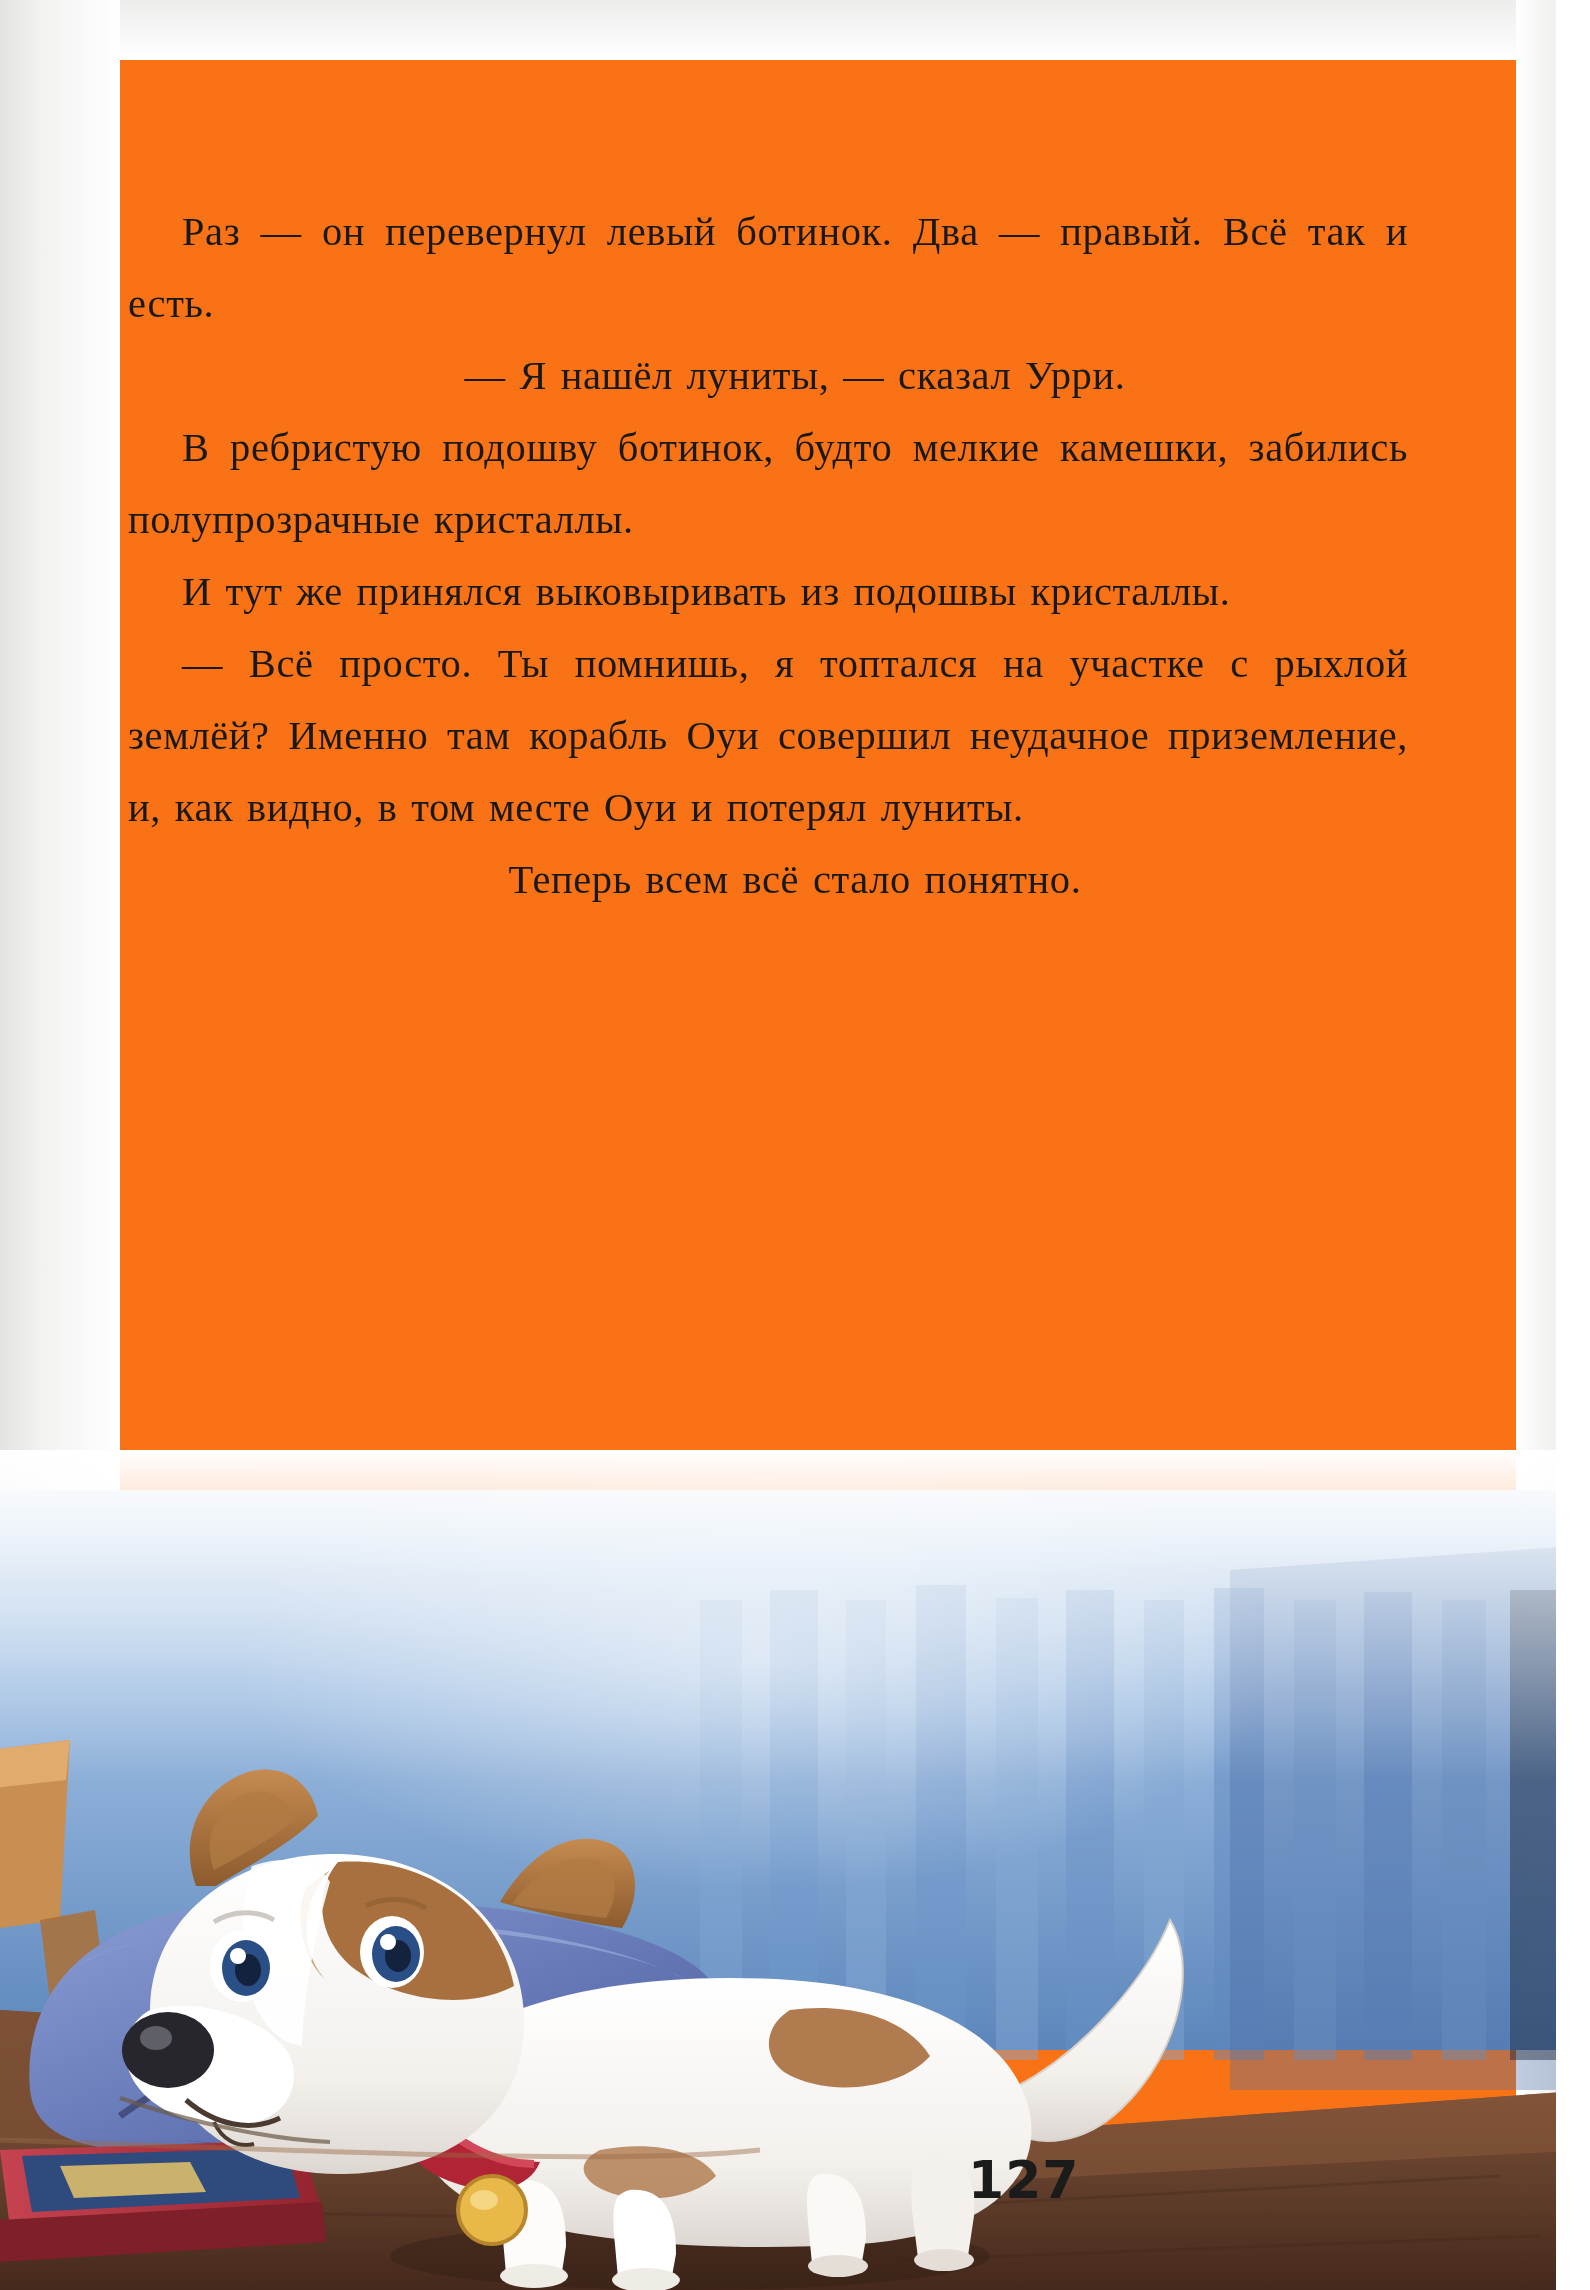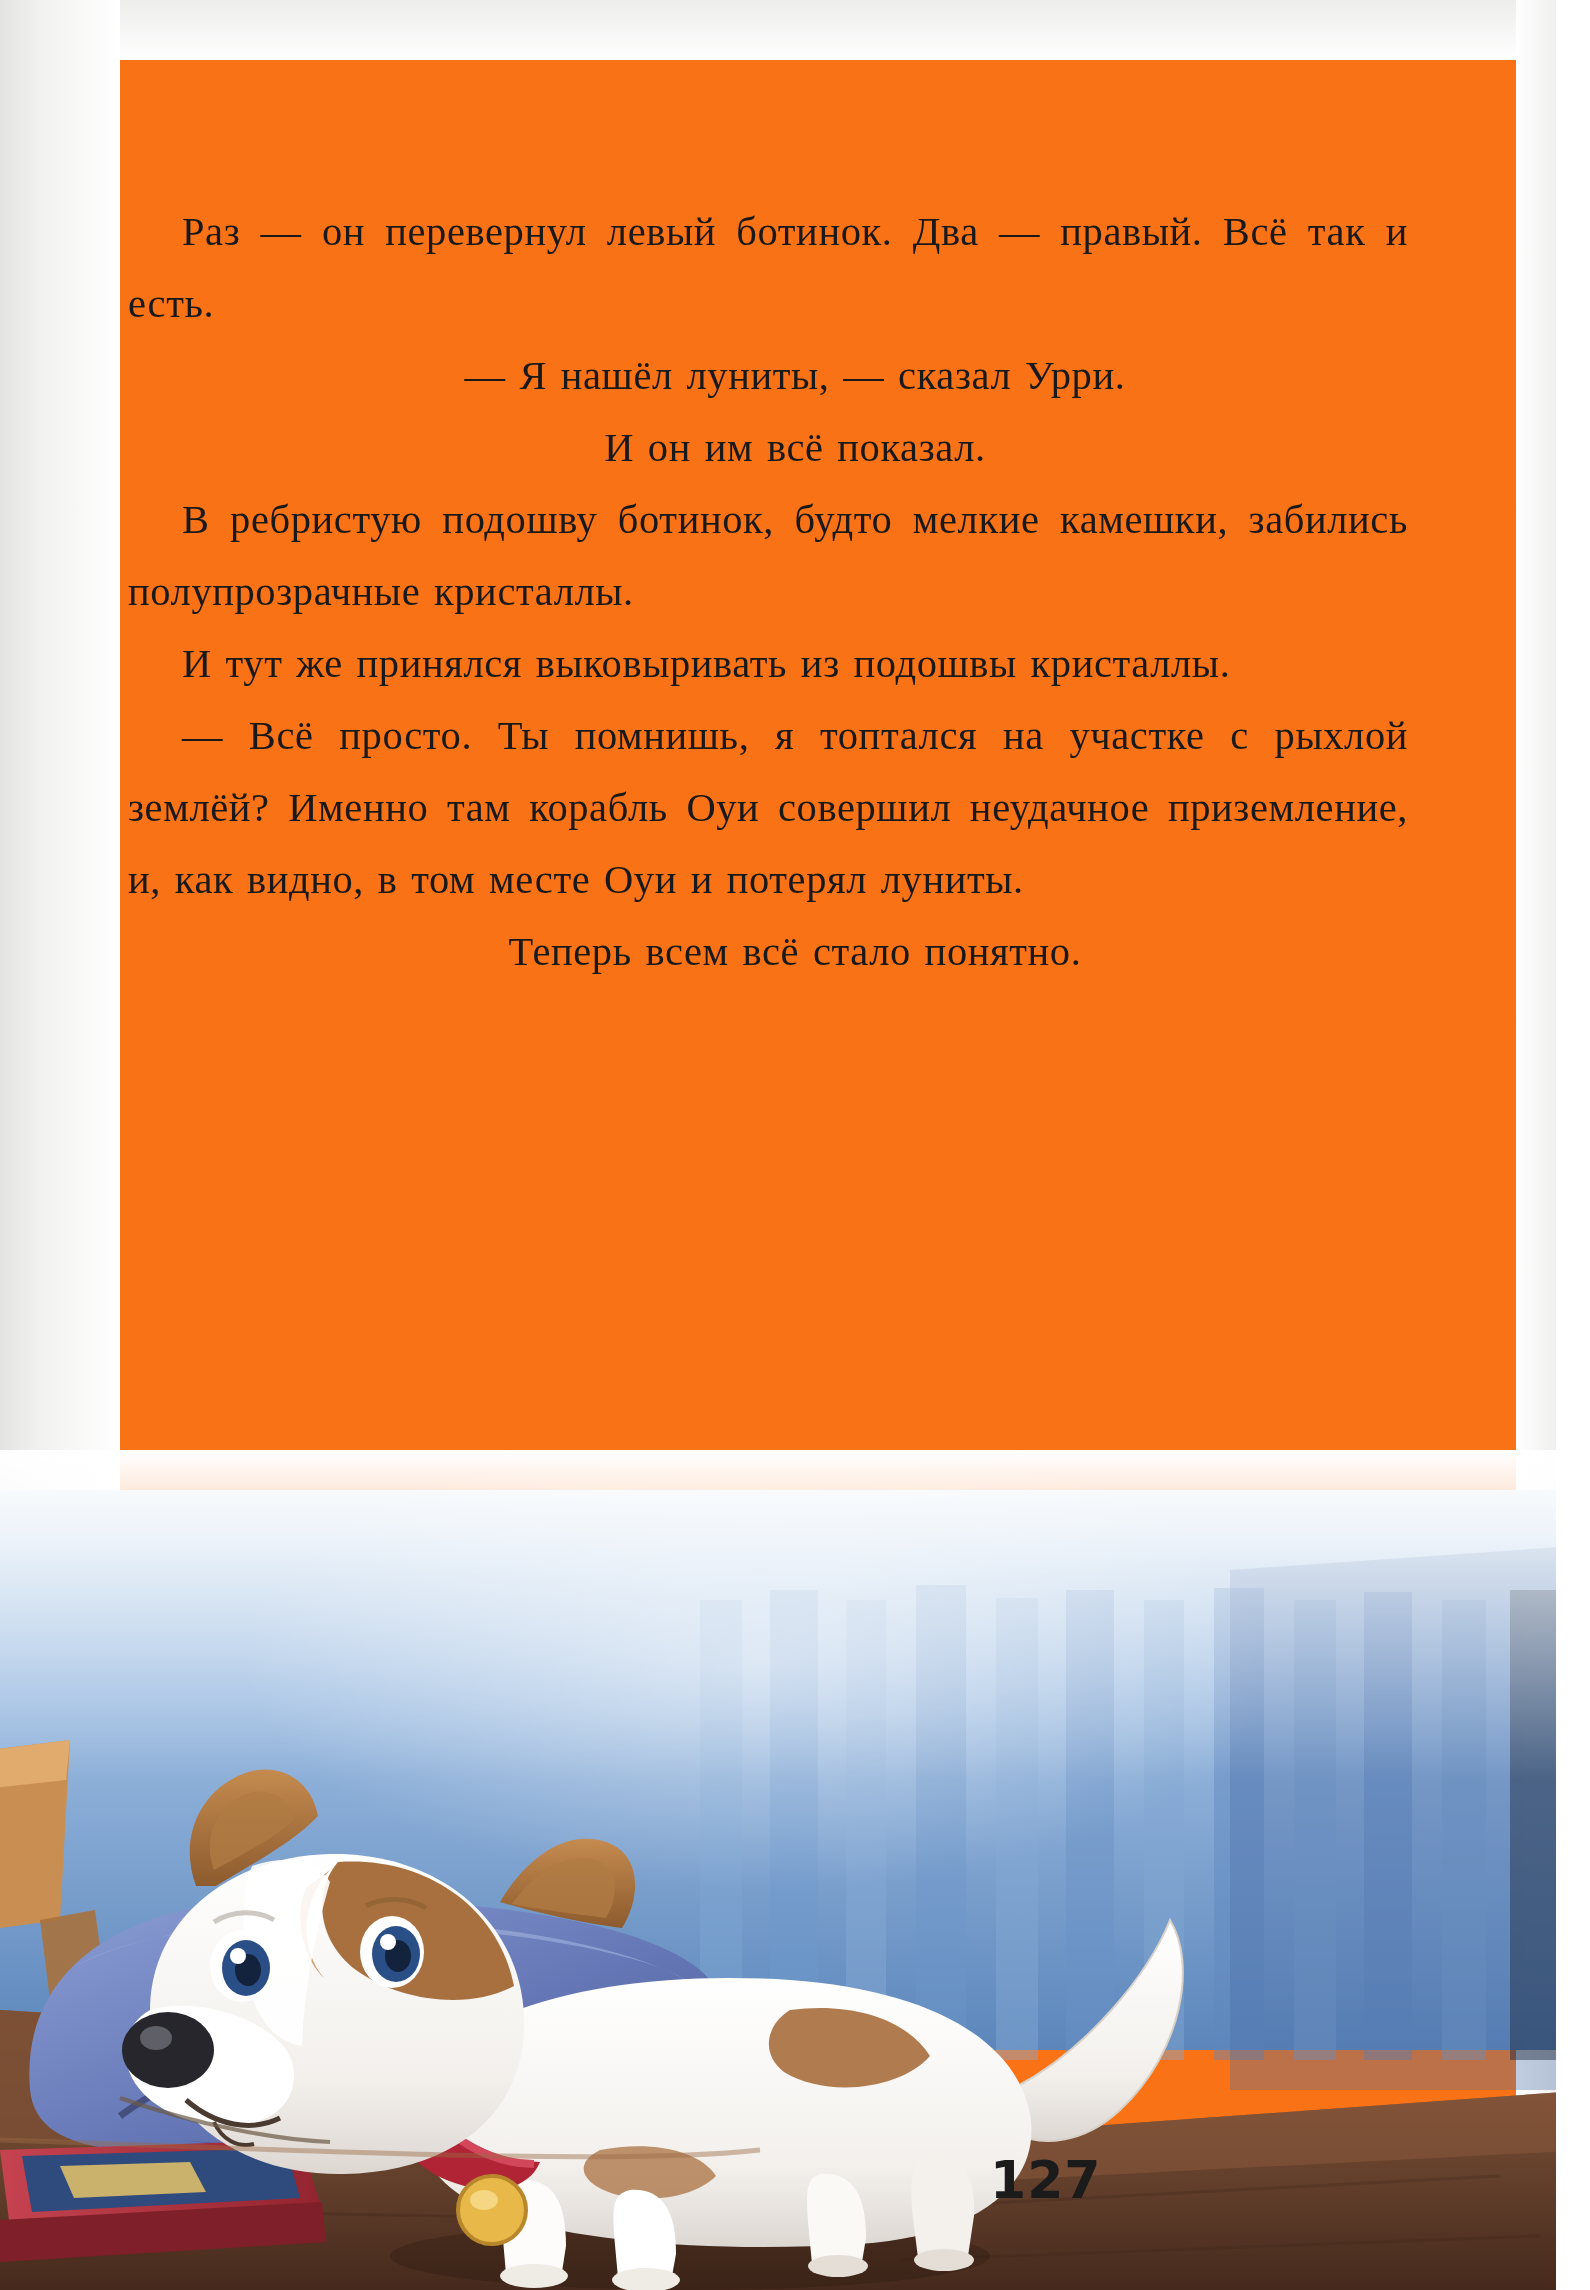--- a/index.html
+++ b/index.html
@@ -71,42 +71,41 @@
     bottom: 0;
     width: 1590px;
     height: 840px;
     overflow: hidden;
   }
   .illustration svg { display: block; }
 
   
   .page-number {
     position: absolute;
-    left: 990px;
+    left: 968px;
     top: 2150px;
     font-family: "DejaVu Sans", sans-serif;
     font-weight: 700;
     font-size: 52px;
     color: #1b1b1b;
     letter-spacing: 1px;
   }
 </style>
 </head>
 <body>
 
 <div class="page">
 
   <div class="page-shading-top"></div>
   <div class="page-shading-left"></div>
   <div class="page-shading-right"></div>
 
   <div class="text-block">
     <p class="indent">Раз — он перевернул левый ботинок. Два — правый. Всё так и есть.</p>
     <p class="indent last-line-natural">— Я нашёл луниты, — сказал Урри.</p>
-    <p class="indent last-line-natural">И он им всё показал.</p>
     <p class="indent">В ребристую подошву ботинок, будто мелкие камешки, забились полупрозрачные кристаллы.</p>
     <p class="indent">И тут же принялся выковыривать из подош­вы кристаллы.</p>
     <p class="indent">— Всё просто. Ты помнишь, я топтался на участ­ке с рыхлой землёй? Именно там корабль Оуи совершил неудачное приземление, и, как видно, в том месте Оуи и потерял луниты.</p>
     <p class="indent last-line-natural">Теперь всем всё стало понятно.</p>
   </div>
 
   <div class="illustration">
     <svg width="1590" height="840" viewBox="0 0 1590 840" xmlns="http://www.w3.org/2000/svg" aria-hidden="true">
       <defs>
         <linearGradient id="fadeTop" x1="0" y1="0" x2="0" y2="1">

